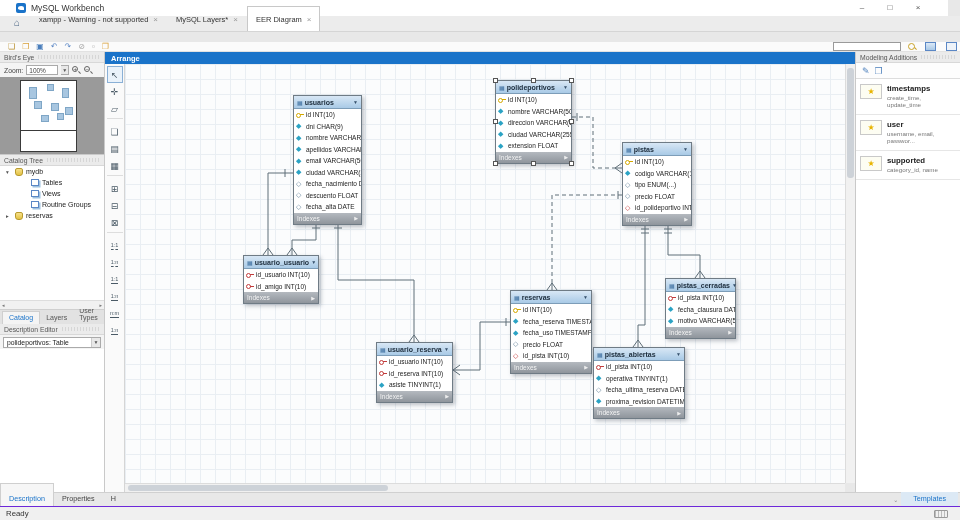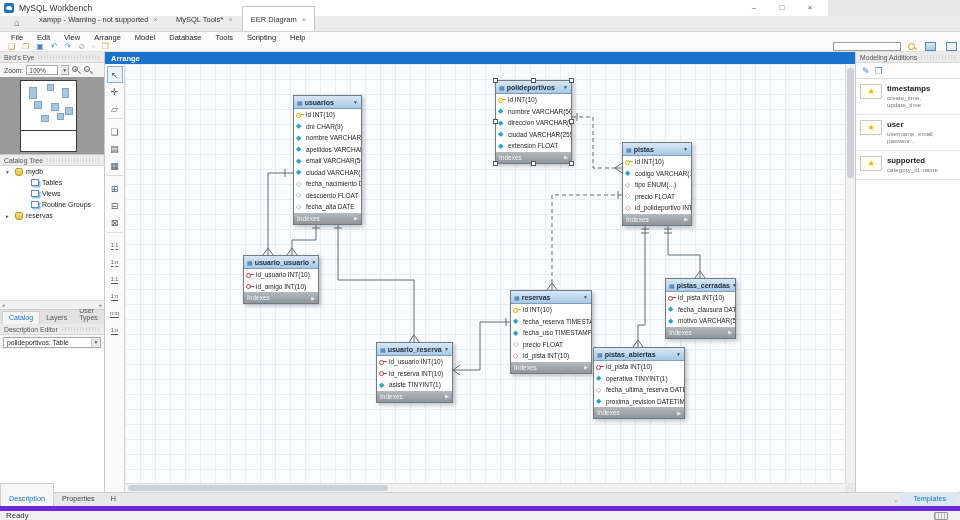--- a/index.html
+++ b/index.html
@@ -1,20 +1,20 @@
 <!DOCTYPE html>
 <html><head>
 <meta charset="utf-8">
 <style>
   *{margin:0;padding:0;box-sizing:border-box}
   html,body{width:960px;height:520px;overflow:hidden;font-family:"Liberation Sans","DejaVu Sans",sans-serif;background:#fff}
   .app{position:relative;width:960px;height:520px;background:#e8e8e8}
 
   
-  .titlebar{position:absolute;left:0;top:0;width:828px;height:16px;background:#fff;display:flex;align-items:center;gap:5px;padding:0 4px;font-size:8.5px;color:#333}
+  .titlebar{position:absolute;left:0;top:0;width:948px;height:16px;background:#fff;display:flex;align-items:center;gap:5px;padding:0 16px;font-size:8.5px;color:#333}
   .logo{width:10px;height:10px;background:#1a73c9;border-radius:2px;position:relative;flex:0 0 10px}
   .logo::after{content:'';position:absolute;left:2px;top:3px;width:6px;height:4px;background:#fff;border-radius:60% 50% 10% 50%}
   .winctrls{margin-left:auto;display:flex}
   .wbtn{width:28px;height:14px;text-align:center;font-size:8px;color:#555;line-height:14px}
 
   
   .tabbar{position:absolute;left:0;top:16px;width:960px;height:16px;background:#ececec;display:flex;align-items:flex-end;padding-left:4px;border-bottom:1px solid #d5d5d5}
   .home{width:26px;height:15px;text-align:center;font-size:10px;color:#4a6584;line-height:14px}
   .tab{height:25px;display:flex;align-items:center;gap:5px;padding:0 8px;font-size:7.5px;color:#333;border:1px solid transparent;border-bottom:none}
   .tab.active{background:#fff;border-color:#c8c8c8}
@@ -118,21 +118,21 @@
   .mic{width:22px;height:15px;border:1px solid #c9c9c9;background:#fdfdf2;display:flex;align-items:center;justify-content:center;font-size:8px;color:#e8b400;flex:0 0 22px}
   .mname{font-size:7.8px;font-weight:bold;color:#222}
   .mdesc{font-size:6.2px;color:#777;margin-top:1px}
 
   
   .bstrip{position:absolute;left:0;top:492px;width:960px;height:14px;background:#e8e8e8;border-top:1px solid #d0d0d0;display:flex;align-items:flex-end;font-size:7.2px}
   .btab{padding:10px 8px 3px;color:#444}
   .btab.active{background:#f6f6f6;color:#1a73c9;border:1px solid #cfcfcf;border-bottom:none}
   .bchev{margin-left:auto;color:#888;font-size:6px;padding:0 3px 3px}
   .btmpl{background:#dce9f5;color:#1a73c9;padding:2px 12px 3px;margin-right:2px}
-  .statusbar{position:absolute;left:0;top:506px;width:960px;height:14px;background:#f0f0f0;border-top:5px solid #6d28d9;display:flex;align-items:center;padding:0 6px;font-size:7.8px;color:#333}
+  .statusbar{position:absolute;left:0;top:506px;width:960px;height:14px;background:#f0f0f0;border-top:1px solid #6d28d9;display:flex;align-items:center;padding:0 6px;font-size:7.8px;color:#333}
   .skbd{margin-left:auto;width:14px;height:8px;border:1px solid #999;border-radius:1px;background:repeating-linear-gradient(90deg,#bbb 0 1px,transparent 1px 3px);margin-right:6px}
 </style>
 </head>
 <body>
 
 <div class="app">
 
   <div class="titlebar">
     <span class="logo"></span>
     <span>MySQL Workbench</span>
@@ -149,52 +149,31 @@
 
   <div class="tabbar">
     <span class="home">⌂</span>
 
       <span class="tab">
         <span>xampp - Warning - not supported</span>
         <span class="tclose">×</span>
       </span>
 
       <span class="tab">
-        <span>MySQL Tools*</span>
+        <span>MySQL Layers*</span>
         <span class="tclose">×</span>
       </span>
 
       <span class="tab active">
         <span>EER Diagram</span>
         <span class="tclose">×</span>
       </span>
 
   </div>
 
-  <div class="menubar">
-
-      <span class="mitemm">File</span>
-
-      <span class="mitemm">Edit</span>
-
-      <span class="mitemm">View</span>
-
-      <span class="mitemm">Arrange</span>
-
-      <span class="mitemm">Model</span>
-
-      <span class="mitemm">Database</span>
-
-      <span class="mitemm">Tools</span>
-
-      <span class="mitemm">Scripting</span>
-
-      <span class="mitemm">Help</span>
-
-  </div>
 
   <div class="toolbar">
 
       <span class="tbi" style="color: rgb(185, 143, 47);">❏</span>
 
       <span class="tbi" style="color: rgb(217, 162, 60);">❒</span>
 
       <span class="tbi" style="color: rgb(74, 126, 187);">▣</span>
 
       <span class="tbi" style="color: rgb(91, 135, 197);">↶</span>

